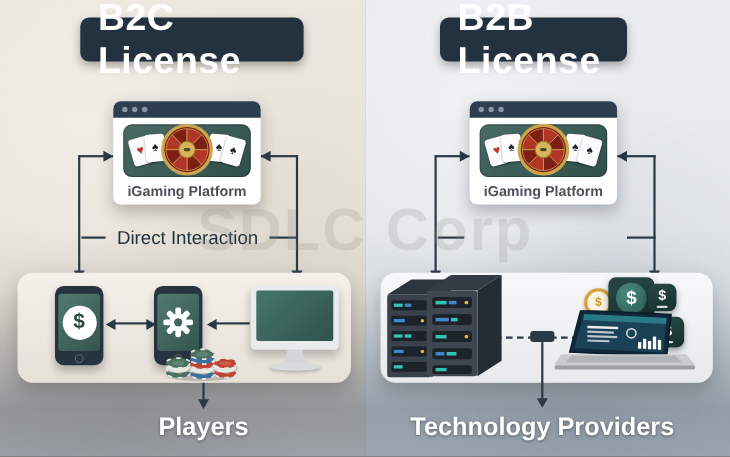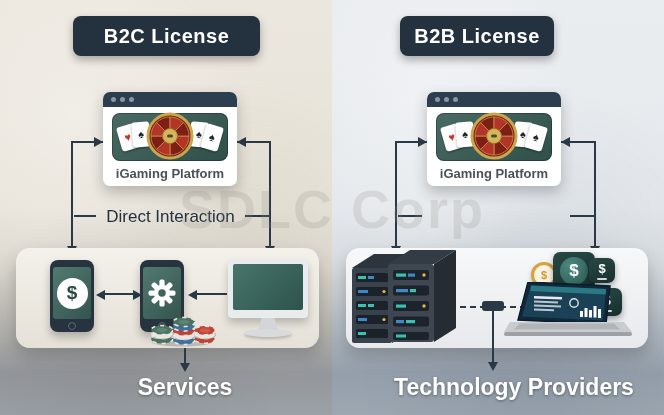--- a/index.html
+++ b/index.html
@@ -17,22 +17,22 @@
                radial-gradient(circle at 75% 55%,rgba(185,178,162,.28),transparent 45%),
                radial-gradient(circle at 35% 88%,rgba(110,112,115,.30),transparent 38%);}
   .tex-r{left:332px;top:0;width:332px;height:415px;opacity:.6;
     background:radial-gradient(circle at 30% 25%,rgba(255,255,255,.6),transparent 40%),
                radial-gradient(circle at 70% 60%,rgba(160,170,182,.25),transparent 45%),
                radial-gradient(circle at 60% 90%,rgba(105,115,126,.32),transparent 40%);}
   .watermark{left:0;top:178px;width:664px;text-align:center;font-size:54px;font-weight:700;
     letter-spacing:2px;color:#8e8c88;opacity:.20;z-index:9;pointer-events:none;}
   
   .badge{height:40px;border-radius:8px;background:#243240;color:#fff;display:flex;
-    align-items:center;justify-content:center;font-size:20px;font-weight:800;
-    box-shadow:0 4px 9px rgba(0,0,0,.3);z-index:3;letter-spacing:.5px;}
+    align-items:center;justify-content:center;font-size:34px;font-weight:800;
+    box-shadow:0 4px 9px rgba(0,0,0,.3);z-index:3;letter-spacing:.5px;padding-left:16px;}
   
   .vline,.hline{background:#2b3947;z-index:2;}
   .arr{width:0;height:0;z-index:2;}
   .arr-down{border-left:5px solid transparent;border-right:5px solid transparent;border-top:9px solid #2b3947;}
   .arr-right{border-top:5px solid transparent;border-bottom:5px solid transparent;border-left:9px solid #2b3947;}
   .arr-left{border-top:5px solid transparent;border-bottom:5px solid transparent;border-right:9px solid #2b3947;}
   .relation{color:#22313f;font-weight:400;font-size:17px;text-align:center;z-index:3;}
   
   .browser{width:134px;height:94px;background:#fff;border-radius:7px;
     box-shadow:0 6px 14px rgba(40,40,40,.28);z-index:3;}
@@ -224,21 +224,21 @@
       <ellipse cx="38" cy="23" rx="5.5" ry="2.2" fill="#5d8471"></ellipse>
       <ellipse cx="59" cy="40" rx="10.5" ry="4.3" fill="#bf4434" stroke="#e8e6df" stroke-width="1.6" stroke-dasharray="4 5"></ellipse>
       <ellipse cx="59" cy="35.7" rx="10.5" ry="4.3" fill="#e9e7e1" stroke="#b9b7b0" stroke-width="1.2" stroke-dasharray="4 5"></ellipse>
       <ellipse cx="59" cy="31.4" rx="10.5" ry="4.3" fill="#bf4434" stroke="#e8e6df" stroke-width="1.6" stroke-dasharray="4 5"></ellipse>
       <ellipse cx="59" cy="31.4" rx="5.2" ry="2.1" fill="#cf5b4b"></ellipse>
     </svg>
   </div>
 
   <div class="abs vline" style="left:184px;top:348px;width:2px;height:17px;"></div>
   <div class="abs arr arr-down" style="left:180px;top:363px;"></div>
-  <div class="abs bottom-label" style="left:19px;top:374px;width:332px;">Services</div>
+  <div class="abs bottom-label" style="left:19px;top:374px;width:332px;">Players</div>
 
   <div class="abs badge" style="left:400px;top:16px;width:154px;">
     <span>B2B License</span>
   </div>
 
   <div class="abs hline" style="left:396px;top:141px;width:31px;height:2px;"></div>
   <div class="abs arr arr-right" style="left:418px;top:137px;"></div>
   <div class="abs vline" style="left:395px;top:141px;width:2px;height:107px;"></div>
   <div class="abs arr arr-down" style="left:391px;top:246px;"></div>
   <div class="abs hline" style="left:561px;top:141px;width:35px;height:2px;"></div>
@@ -364,15 +364,15 @@
       <rect x="80.5" y="26" width="3" height="9" fill="#ffffff"></rect>
       <rect x="85" y="28" width="3" height="7.5" fill="#ffffff"></rect>
       <rect x="89.5" y="24" width="3" height="11.5" fill="#ffffff"></rect>
       <rect x="94" y="27" width="3" height="9" fill="#ffffff"></rect>
       <polygon points="6,40 120,40 128,50 0,50" fill="#c9ccce"></polygon>
       <polygon points="16,41.5 110,41.5 116,47.5 10,47.5" fill="#b2b5b8"></polygon>
       <rect x="0" y="50" width="128" height="4" rx="2" fill="#9da1a5"></rect>
     </svg>
   </div>
 
-  <div class="abs bottom-label" style="left:363px;top:374px;width:302px;">Technology Providers</div>
+  <div class="abs bottom-label" style="left:342px;top:374px;width:302px;">Technology Providers</div>
 
 </div>
 
 </body></html>

